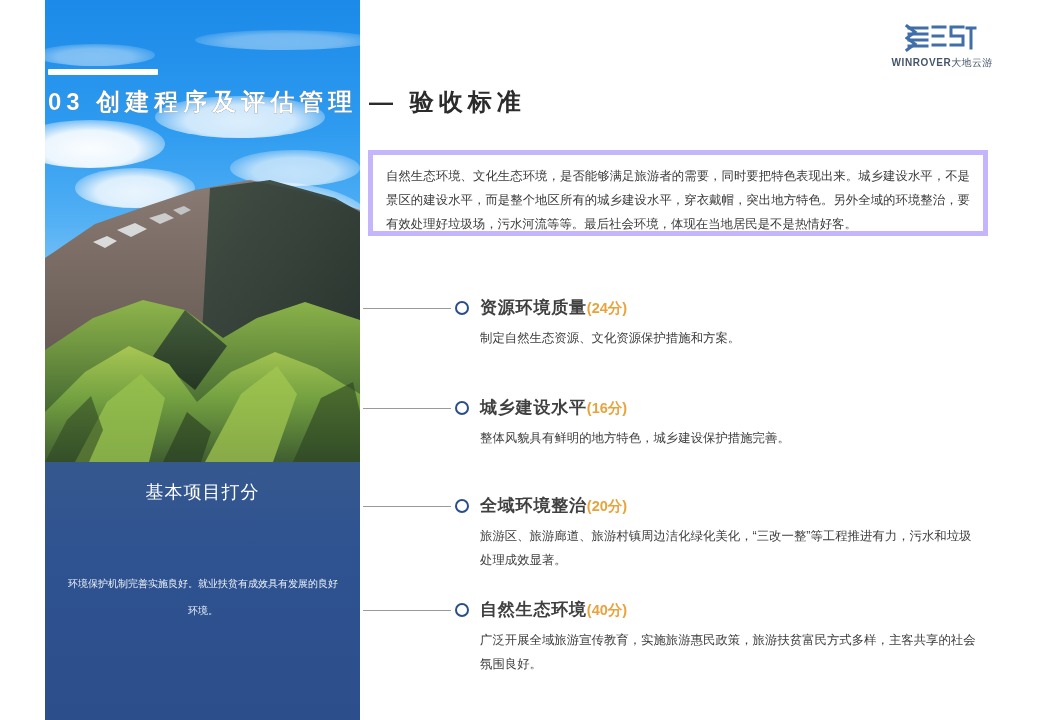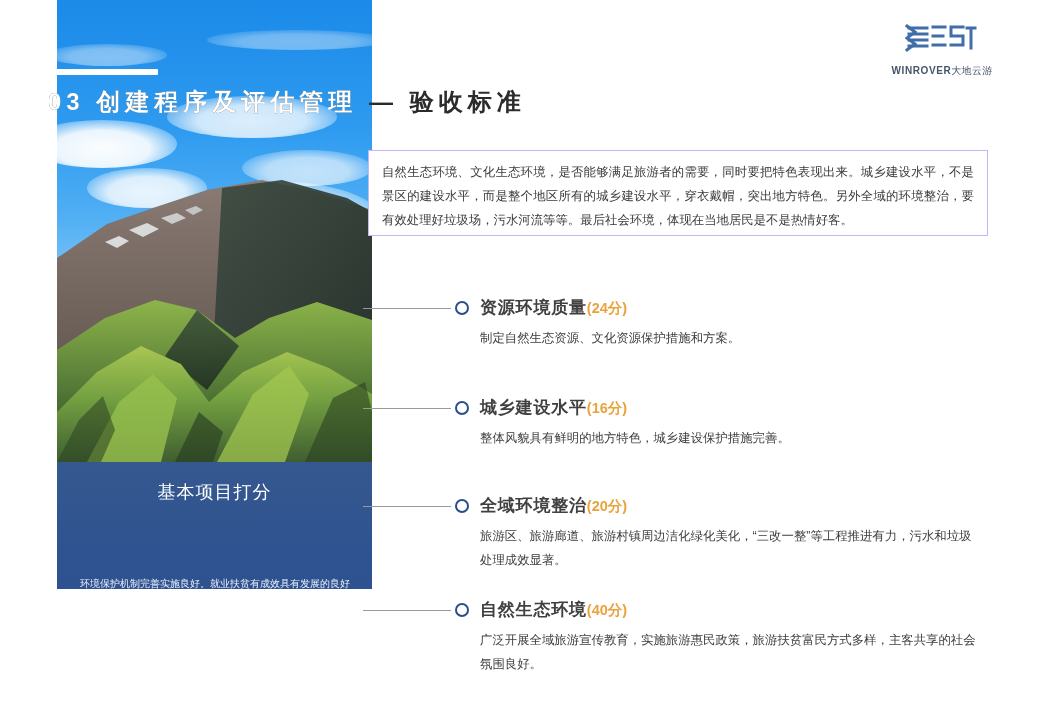--- a/index.html
+++ b/index.html
@@ -8,23 +8,22 @@
     background:#ffffff;
     font-family:"Liberation Sans","DejaVu Sans",sans-serif;
     position:relative;
     overflow:hidden;
   }
 
   
   #left-panel {
     position:absolute;
     left:45px; top:0px;
-    width:315px; height:589px;
+    width:315px; height:720px;
     overflow:hidden;
-    margin-left:12px;
   }
 
   
   #photo {
     position:absolute; left:0; top:0;
     width:315px; height:462px;
     background:
       linear-gradient(180deg,#1b8ae8 0%,#2e9bf0 28%,#53b0f4 48%,#7cc4f7 60%, #9fd3f7 68%, #bfe0f8 74%, #cfe6f2 78%, #6f8a8e 80%, #49545c 84%, #3d4f4a 88%, #46583f 92%, #3b4f3a 100%);
       overflow:hidden;
   }
@@ -109,28 +108,28 @@
     white-space:nowrap;
     color:#ffffff;
     z-index:7;
     width:312px;     
     overflow:hidden;
   }
 
   
   #logo { position:absolute; right:38px; top:22px; width:120px; text-align:center; }
   #logo-mark { height:34px; }
-  #logo-text { margin-top:8px; font-size:10px; color:#45556b; letter-spacing:.3px; white-space:nowrap; }
+  #logo-text { margin-top:0; font-size:10px; color:#45556b; letter-spacing:.3px; white-space:nowrap; }
   #logo-text .brand { font-weight:bold; letter-spacing:.6px; }
 
   
   #intro-box {
     position:absolute; left:368px; top:150px;
     width:620px; height:86px;
-    border:1px solid #c4b5fd;
+    border:5px solid #c4b5fd;
     background:#ffffff;
     padding:9px 13px 0 13px;
   }
   #intro-text {
     font-size:12.4px;
     line-height:24px;
     color:#3a3a3a;
     text-align:justify;
   }
 

